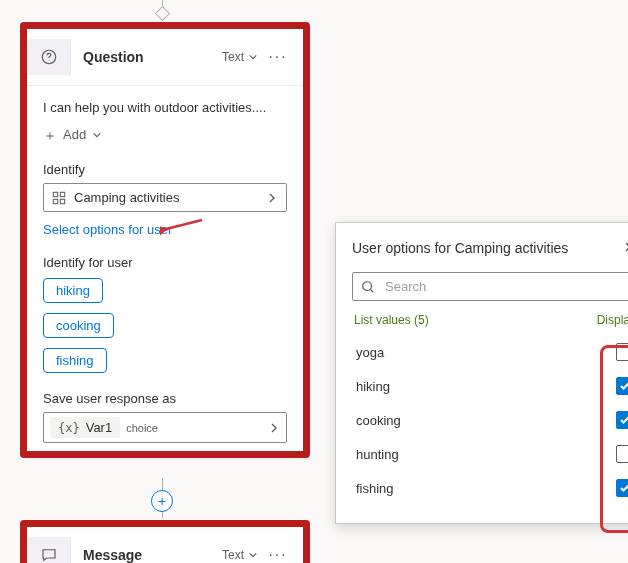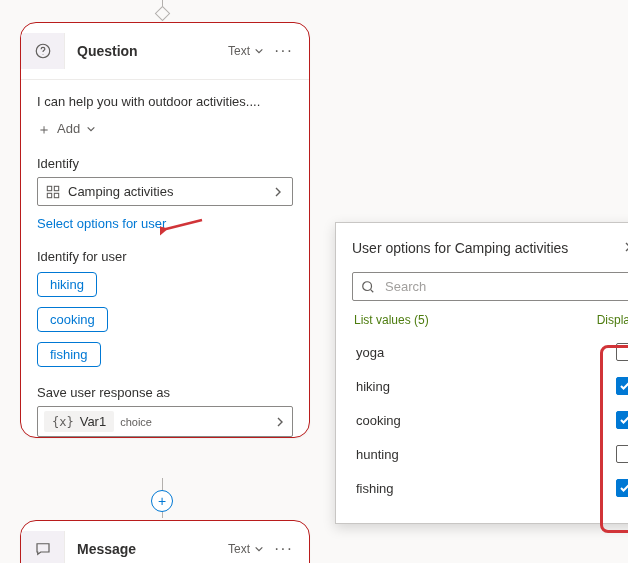--- a/index.html
+++ b/index.html
@@ -33,22 +33,22 @@
     top: 8px;
     width: 11px;
     height: 11px;
     border: 1px solid #b3b0ad;
     transform: rotate(45deg);
     background: #faf9f8;
   }
   .card {
     position: absolute;
     background: #fff;
-    border: 1px solid #b91c1c;
-    border-radius: 16px;
+    border: 7px solid #b91c1c;
+    border-radius: 4px;
     box-shadow: 0 1px 2px rgba(0,0,0,0.04);
   }
   .question-card {
     left: 20px;
     top: 22px;
     width: 290px;
   }
   .card-header {
     display: flex;
     align-items: center;
@@ -85,21 +85,21 @@
     width: 10px; height: 10px;
   }
   .more-dots {
     padding: 0 4px;
     color: #605e5c;
     font-size: 16px;
     letter-spacing: 1px;
     cursor: pointer;
   }
   .card-body {
-    padding: 14px 16px 0 16px;
+    padding: 14px 16px 8px 16px;
   }
   .prompt-text {
     font-size: 13px;
     margin-bottom: 10px;
   }
   .add-row {
     display: inline-flex;
     align-items: center;
     gap: 6px;
     color: #605e5c;

